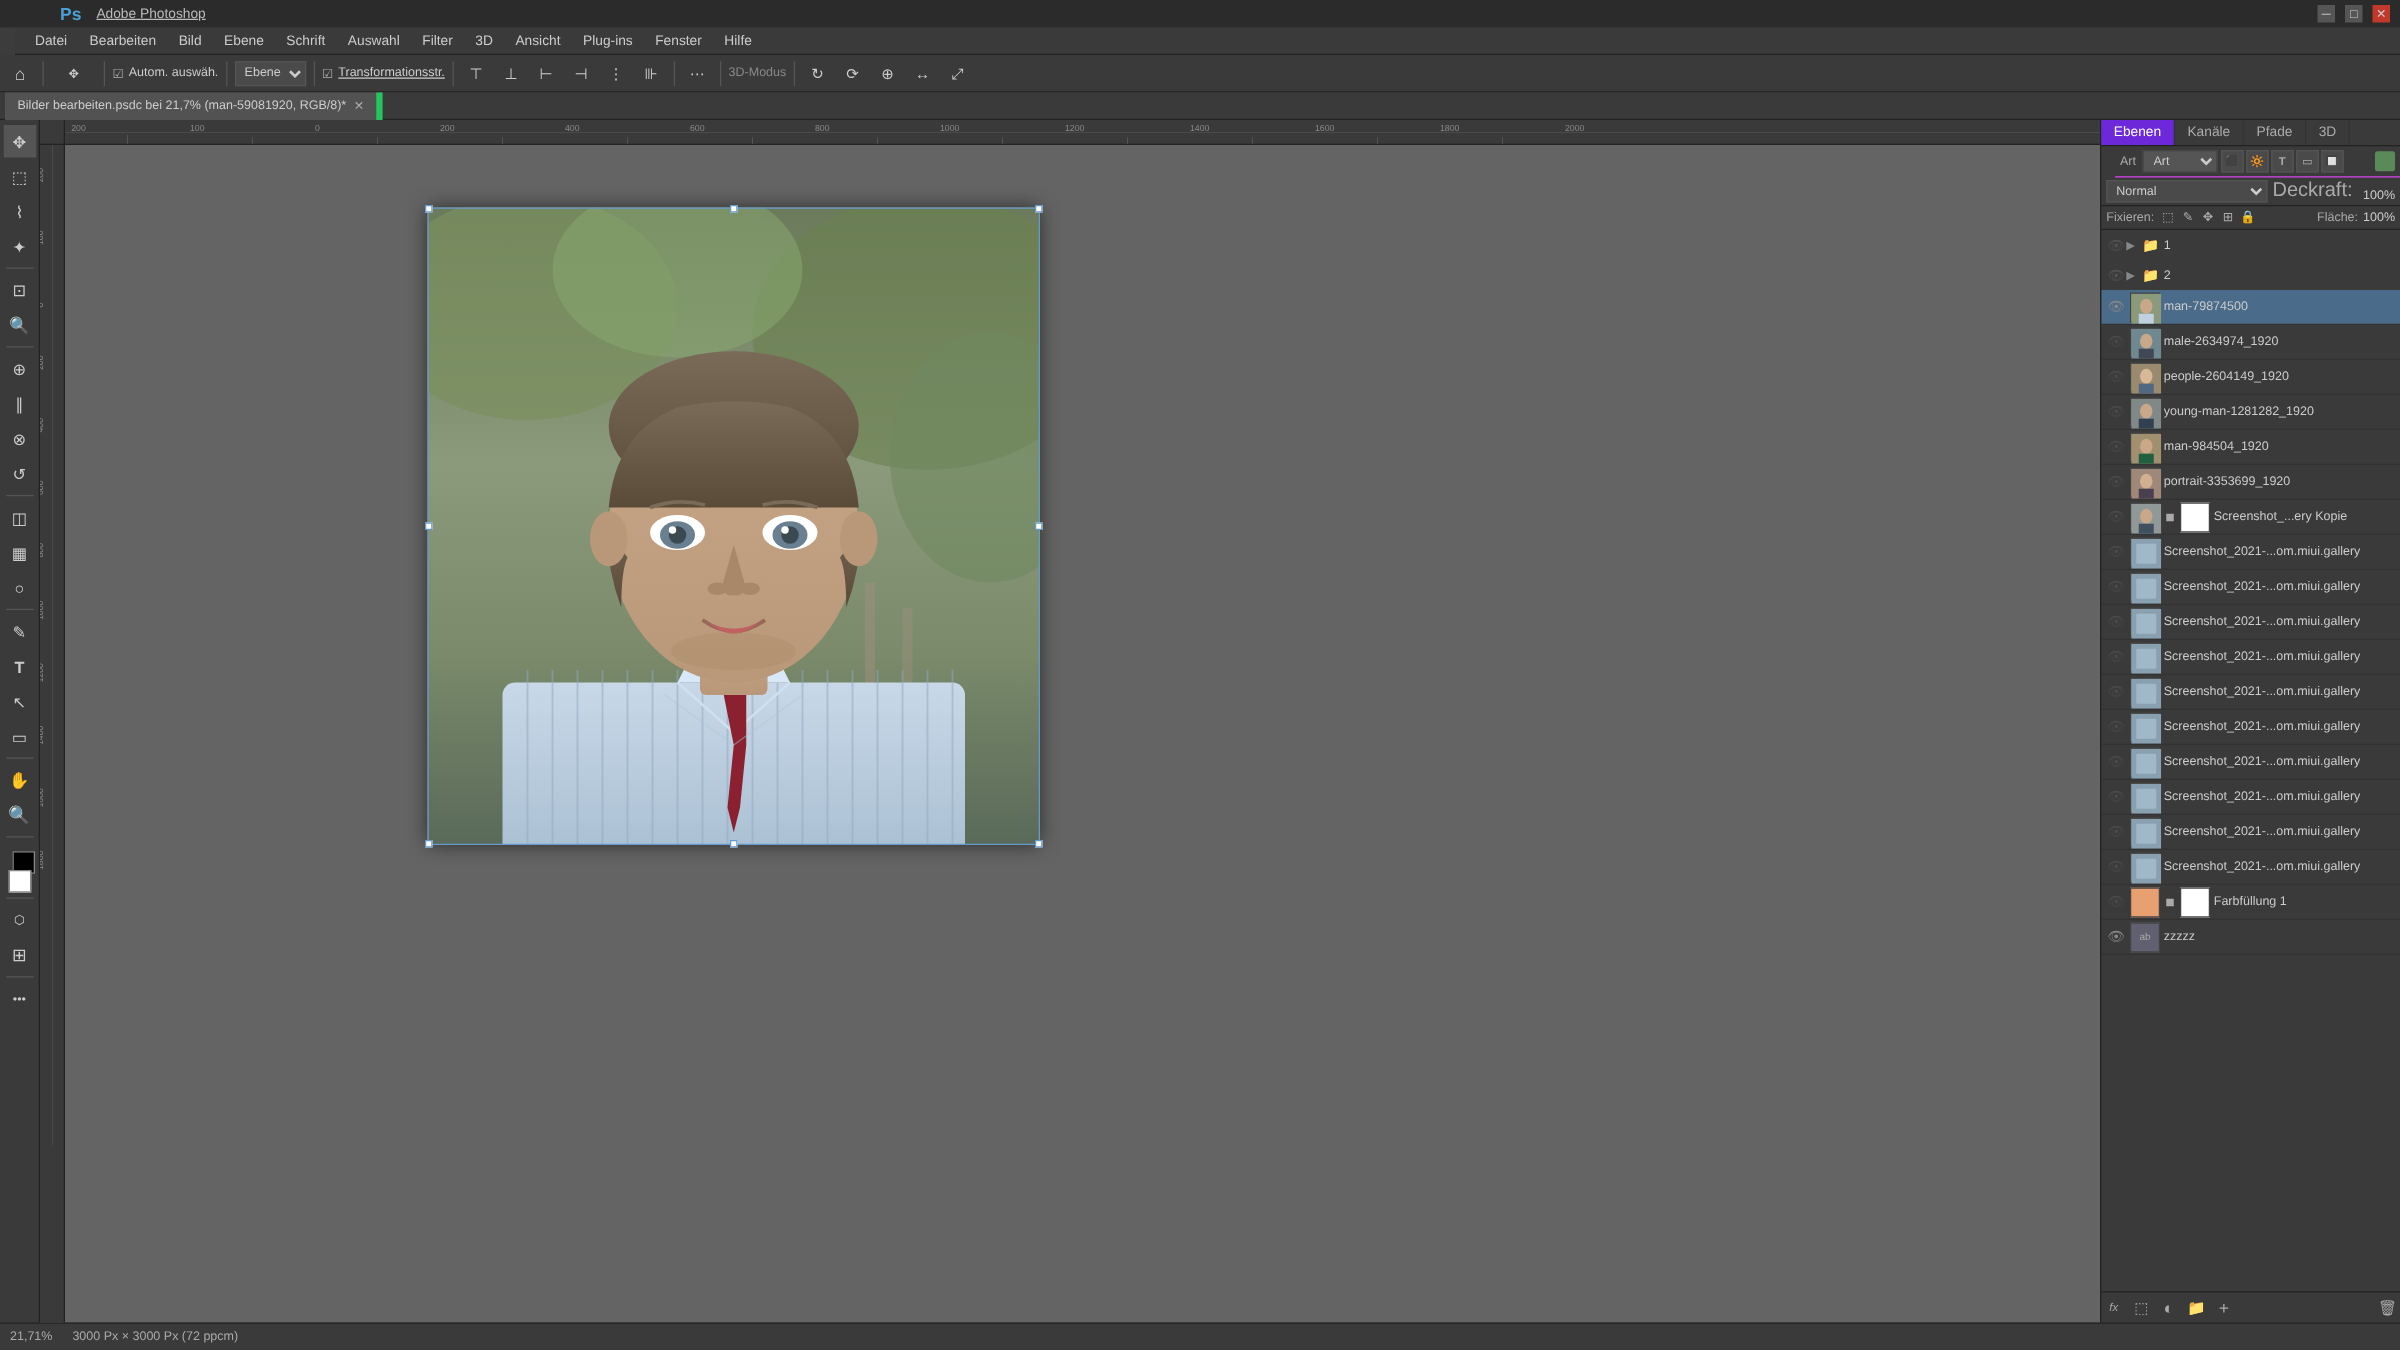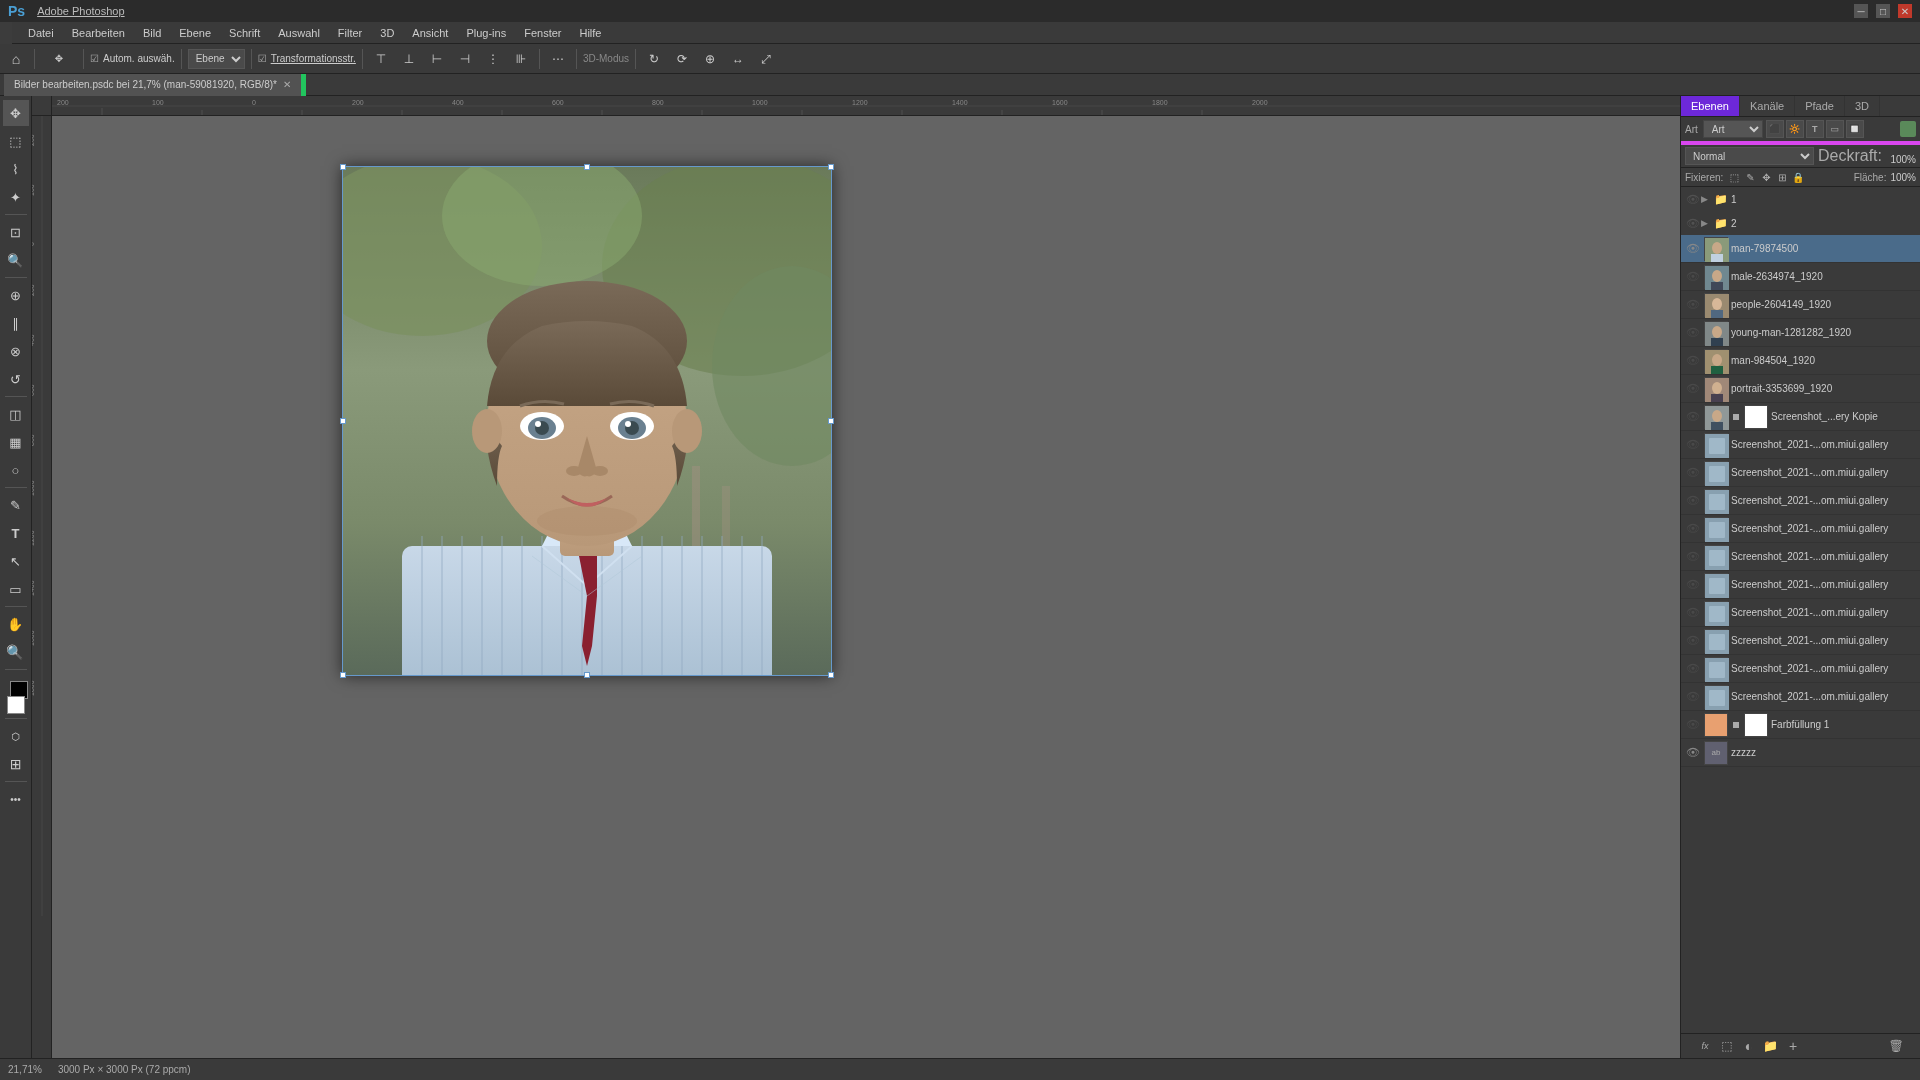--- a/index.html
+++ b/index.html
@@ -49,21 +49,21 @@
     .statusbar { height: 22px; background: #3a3a3a; display: flex; align-items: center; padding: 0 8px; gap: 16px; border-top: 1px solid #222; font-size: 10px; color: #aaa; }
 
     
     .right-panel { width: 240px; background: #3a3a3a; border-left: 1px solid #222; display: flex; flex-direction: column; }
     .panel-tabs { display: flex; border-bottom: 1px solid #222; }
     .panel-tab { padding: 4px 10px; font-size: 11px; color: #aaa; cursor: pointer; border-right: 1px solid #333; }
     .panel-tab.active { color: #fff; background: #6d28d9; }
 
     
     .layers-panel { flex: 1; display: flex; flex-direction: column; overflow: hidden; }
-    .layers-toolbar { display: flex; align-items: center; padding: 3px 4px; gap: 3px; border-bottom: 4px solid #d946ef; }
+    .layers-toolbar { display: flex; align-items: center; padding: 3px 4px; gap: 3px; border-bottom: 1px solid #d946ef; margin-left: 11px; }
     .layers-filter-input { background: #555; border: 1px solid #444; color: #ccc; font-size: 10px; padding: 1px 4px; height: 18px; width: 60px; }
     .layers-filter-icons { display: flex; gap: 2px; }
     .layer-filter-icon { width: 18px; height: 18px; background: #4a4a4a; border: 1px solid #555; color: #aaa; font-size: 10px; cursor: pointer; display: flex; align-items: center; justify-content: center; }
 
     .blend-row { display: flex; align-items: flex-end; padding: 2px 4px; gap: 4px; border-bottom: 1px solid #222; }
     .blend-select { background: #4a4a4a; border: 1px solid #555; color: #ccc; font-size: 10px; padding: 1px 3px; height: 18px; flex: 1; }
     .opacity-label { font-size: 16px; color: #aaa; }
     .opacity-value { font-size: 10px; color: #ccc; width: 30px; text-align: right; }
 
     .fill-row { display: flex; align-items: center; padding: 2px 4px; gap: 4px; border-bottom: 1px solid #222; }
@@ -79,40 +79,40 @@
     .layer-item { display: flex; align-items: center; padding: 2px 4px; height: 28px; cursor: pointer; border-bottom: 1px solid #333; }
     .layer-item.active { background: #4a6b8a; }
     .layer-vis { width: 16px; height: 16px; display: flex; align-items: center; justify-content: center; color: #888; font-size: 11px; cursor: pointer; }
     .layer-thumb-person { width: 24px; height: 24px; background: linear-gradient(135deg, #8a9a7a, #a0b090); border: 1px solid #444; margin: 0 3px; flex-shrink: 0; }
     .layer-thumb-color { width: 24px; height: 24px; background: #e8a070; border: 1px solid #444; margin: 0 3px; flex-shrink: 0; }
     .layer-thumb-white { width: 24px; height: 24px; background: #ffffff; border: 1px solid #444; margin: 0 3px; flex-shrink: 0; }
     .layer-name { font-size: 10px; color: #ccc; flex: 1; overflow: hidden; text-overflow: ellipsis; white-space: nowrap; }
     .group-arrow { width: 10px; font-size: 9px; color: #888; }
     .group-icon { width: 16px; height: 16px; display: flex; align-items: center; justify-content: center; color: #7aaccc; font-size: 11px; margin: 0 2px; }
 
-    .layers-bottom { display: flex; align-items: center; padding: 2px 14px; border-top: 1px solid #222; gap: 2px; }
+    .layers-bottom { display: flex; align-items: center; padding: 2px 0; border-top: 1px solid #222; gap: 2px; }
     .layers-bottom-btn { width: 20px; height: 20px; background: none; border: 1px solid transparent; color: #aaa; font-size: 12px; cursor: pointer; display: flex; align-items: center; justify-content: center; }
 
     
     .canvas-img { 
       position: absolute; 
       width: 490px; 
       height: 510px; 
       top: 50px; 
       left: 290px;
       background: #888;
       box-shadow: 0 0 15px rgba(0,0,0,0.6);
     }
   </style>
 </head>
 <body>
 
 <div class="titlebar">
   <div class="titlebar-left">
-    <span style="font-weight:bold; color:#4a9fd4; font-size:14px;">Ps</span>
+    <span style="font-weight:bold; color:#4a9fd4; font-size:14px;margin-left:40px;">Ps</span>
     <span style="color:#bbb; font-size:11px;text-decoration:underline;">Adobe Photoshop</span>
   </div>
   <div class="titlebar-right">
     <button class="titlebar-btn">─</button>
     <button class="titlebar-btn">□</button>
     <button class="titlebar-btn" style="background:#c0392b;">✕</button>
   </div>
 </div>
 
 <div class="menubar">

